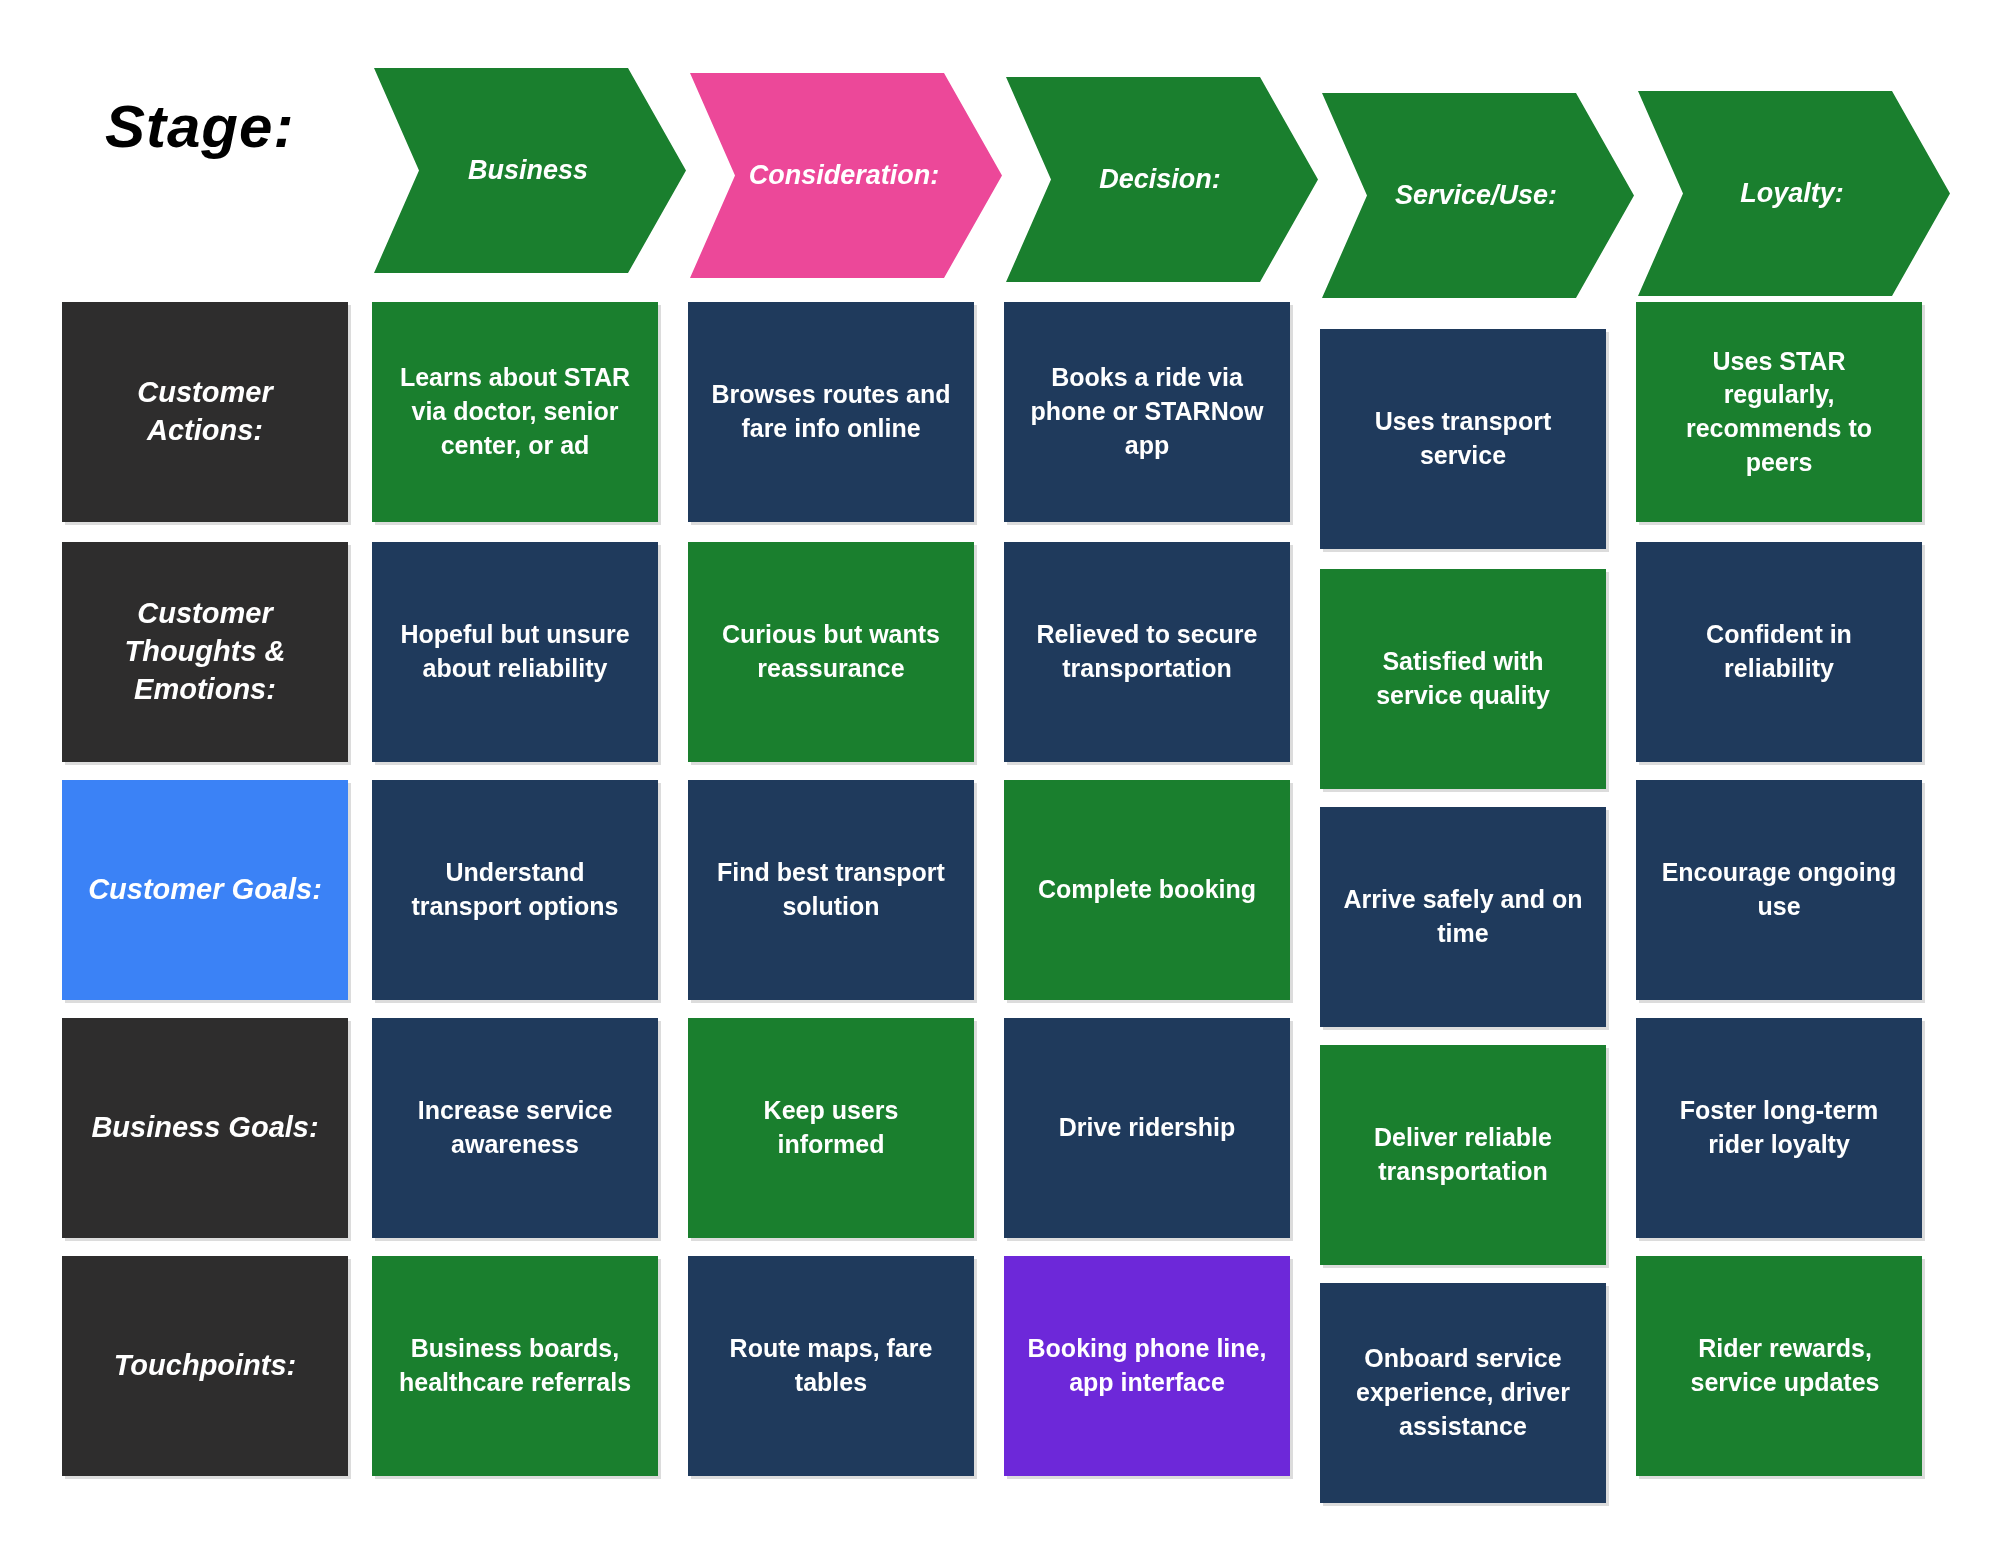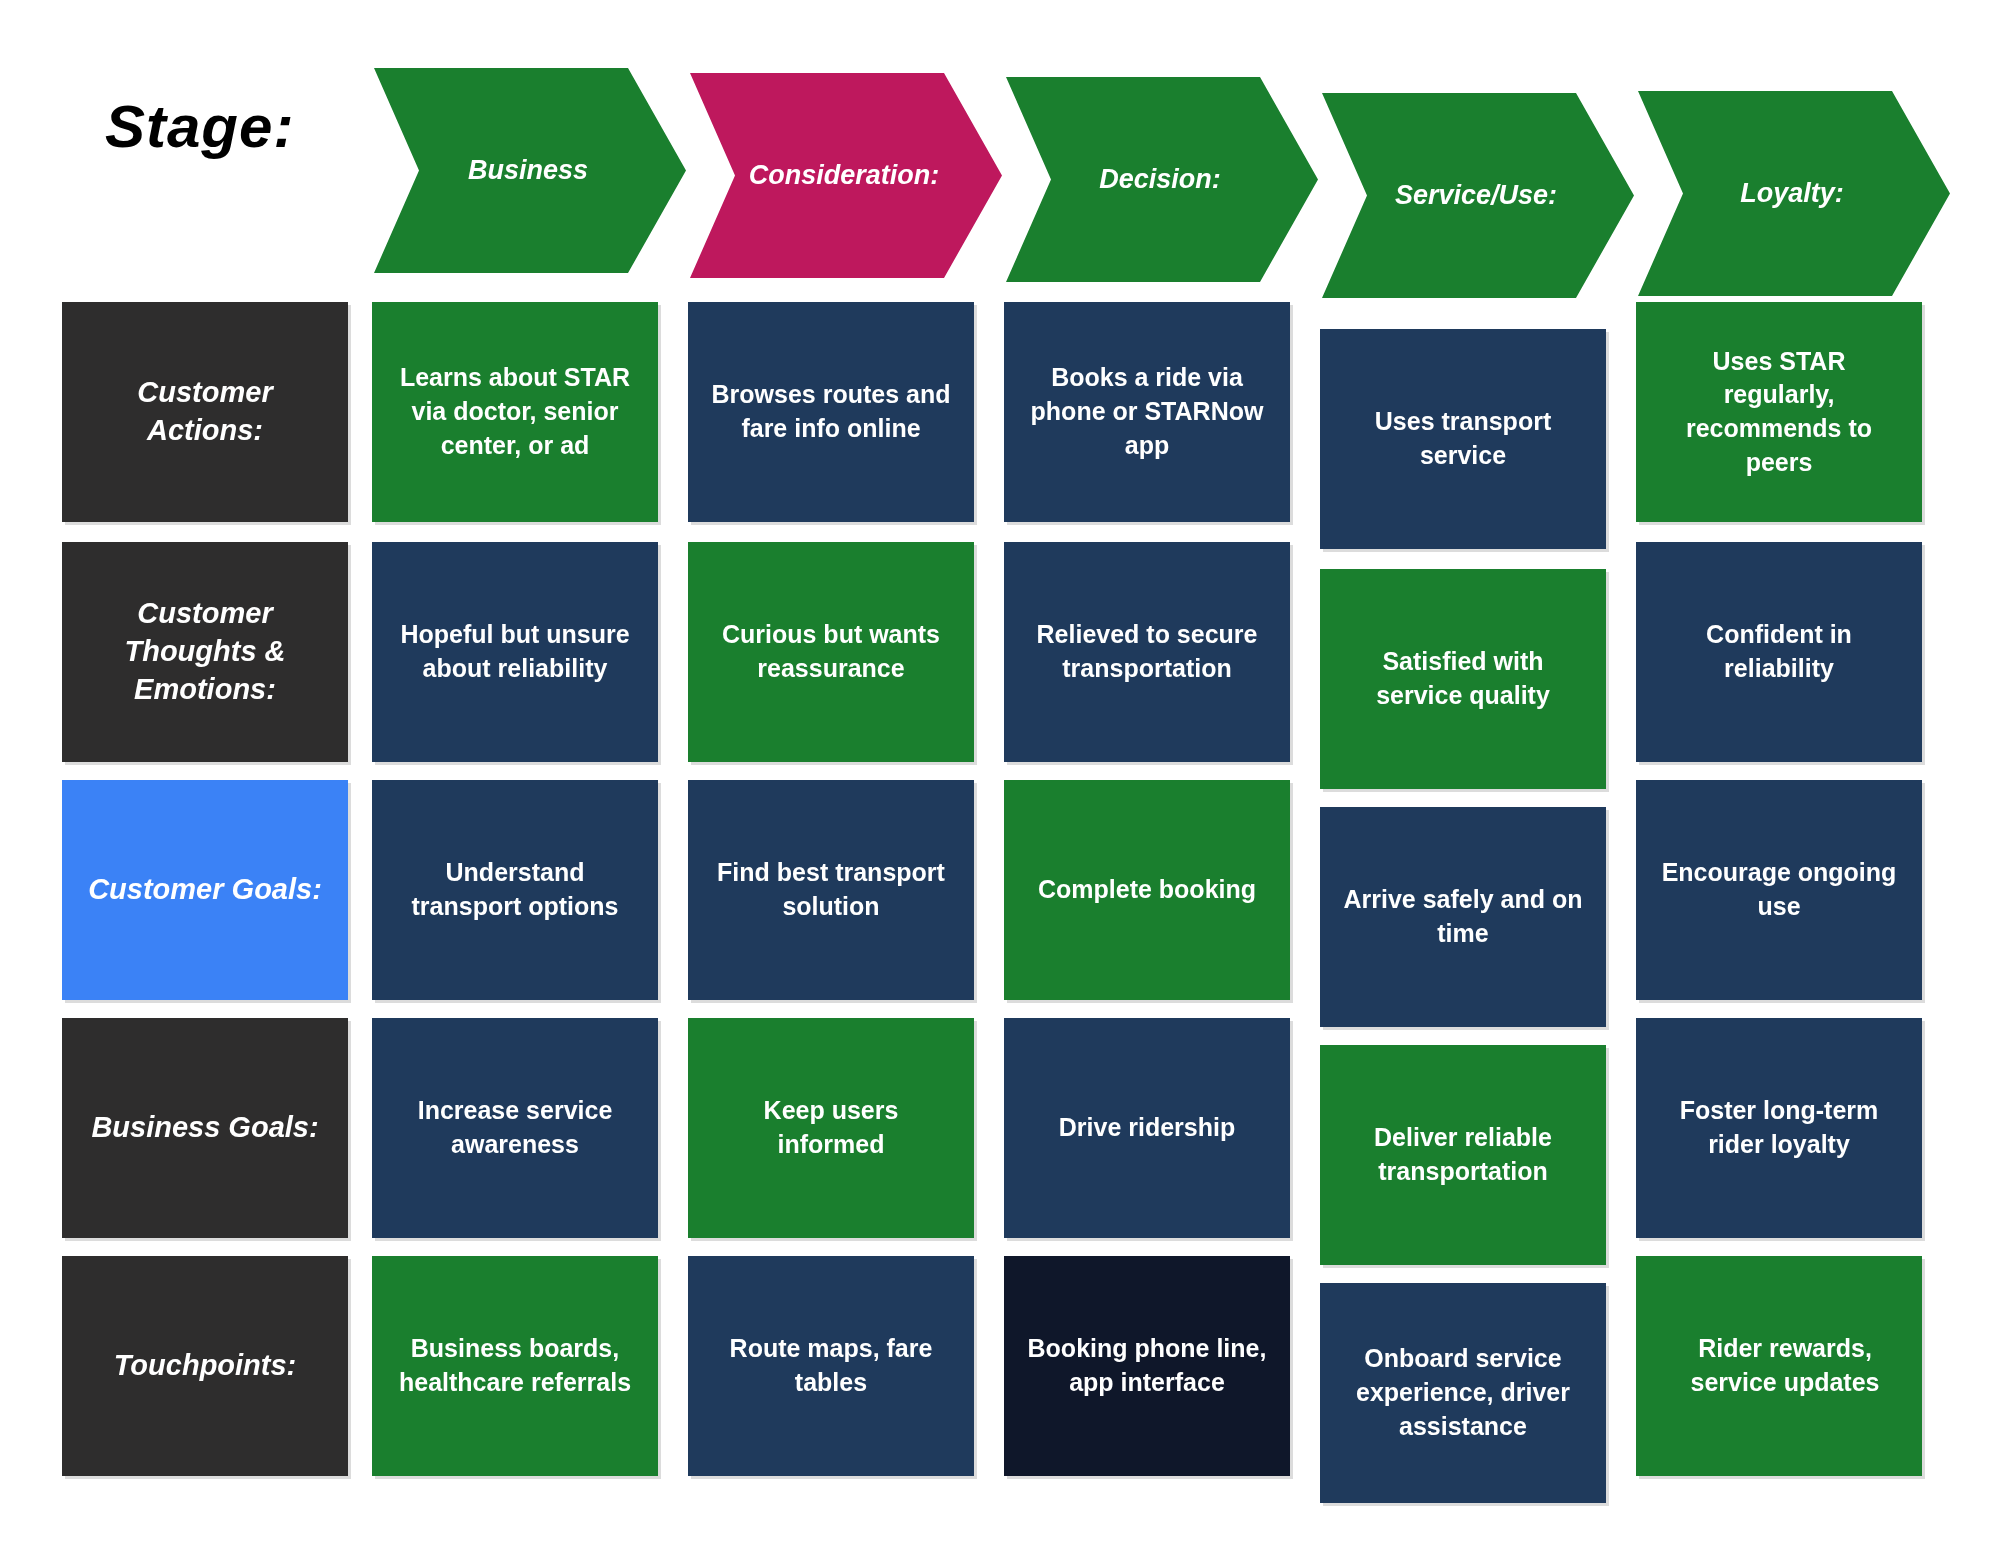--- a/index.html
+++ b/index.html
@@ -61,21 +61,21 @@
 </head>
 <body>
 
 <div class="canvas">
 
   <div class="stage-title">Stage:</div>
 
   <div class="arrow a0" style="background: rgb(26, 127, 46);">
     <span>Business</span>
   </div>
-  <div class="arrow a1" style="background: #be185d;">
+  <div class="arrow a1" style="background: #ec4899;">
     <span>Consideration:</span>
   </div>
   <div class="arrow a2" style="background: rgb(26, 127, 46);">
     <span>Decision:</span>
   </div>
   <div class="arrow a3" style="background: rgb(26, 127, 46);">
     <span>Service/Use:</span>
   </div>
   <div class="arrow a4" style="background: rgb(26, 127, 46);">
     <span>Loyalty:</span>
@@ -160,21 +160,21 @@
   <div class="box cell col4 row3" style="background: rgb(31, 58, 92);">
     <span>Foster long-term rider loyalty</span>
   </div>
 
   <div class="box cell col0 row4" style="background: rgb(26, 127, 46);">
     <span>Business boards, healthcare referrals</span>
   </div>
   <div class="box cell col1 row4" style="background: rgb(31, 58, 92);">
     <span>Route maps, fare tables</span>
   </div>
-  <div class="box cell col2 row4" style="background: #0f172a;">
+  <div class="box cell col2 row4" style="background: #6d28d9;">
     <span>Booking phone line, app interface</span>
   </div>
   <div class="box cell col3 row4" style="background: rgb(31, 58, 92);">
     <span>Onboard service experience, driver assistance</span>
   </div>
   <div class="box cell col4 row4" style="background: rgb(26, 127, 46); padding-left: 32px;">
     <span>Rider rewards, service updates</span>
   </div>
 
 </div>

